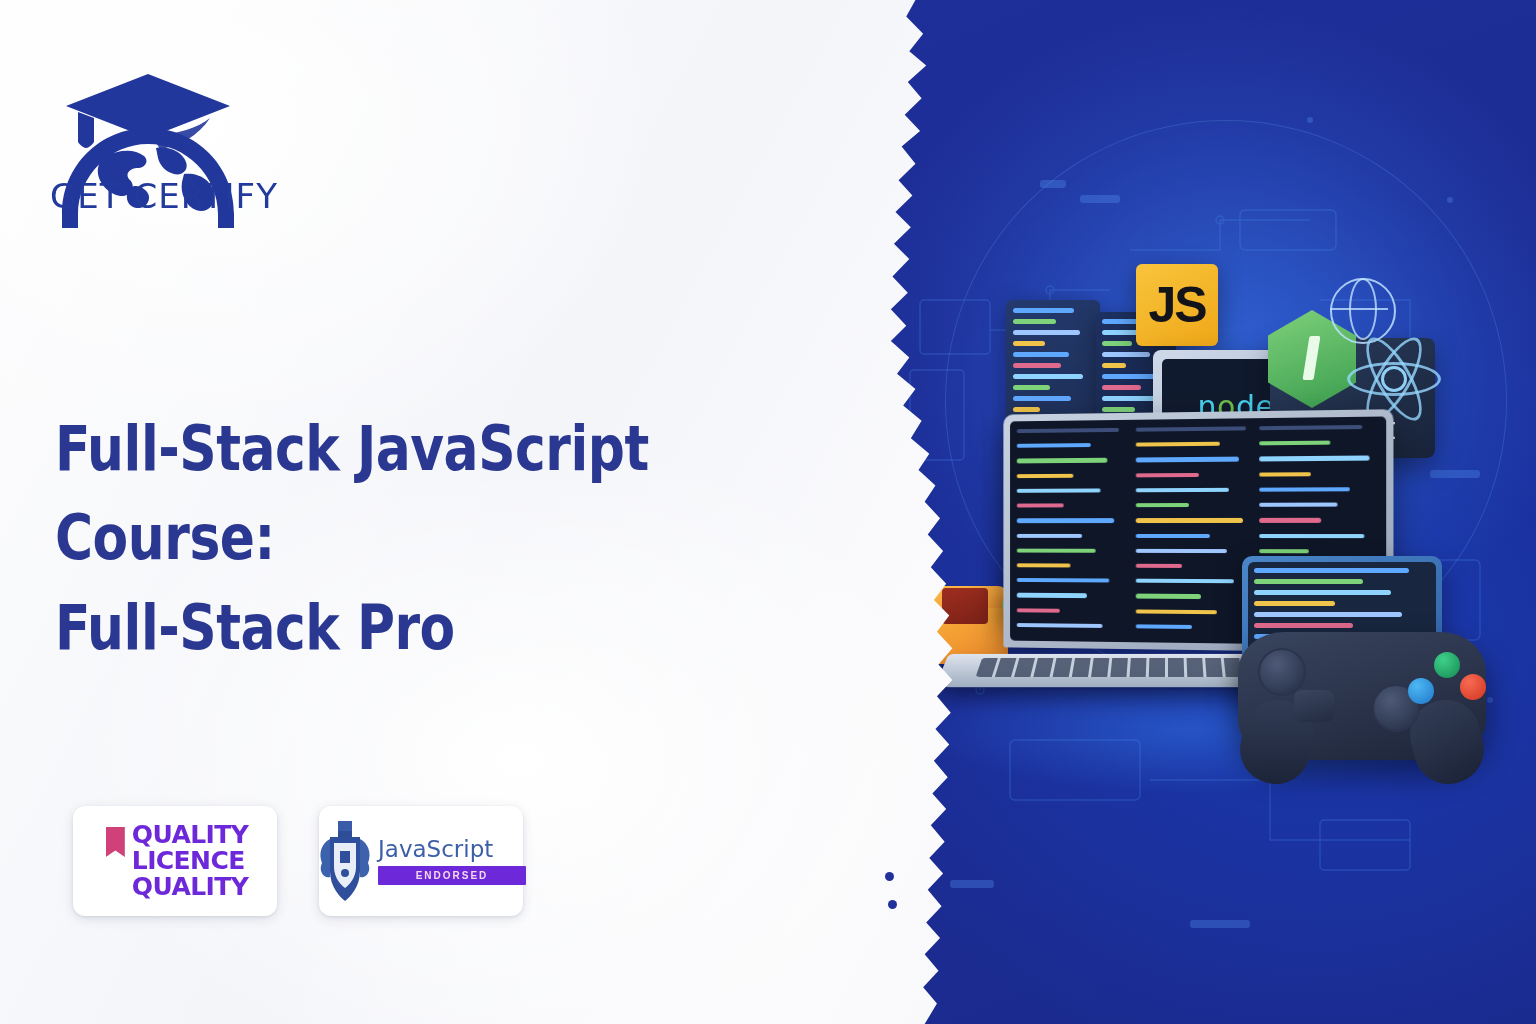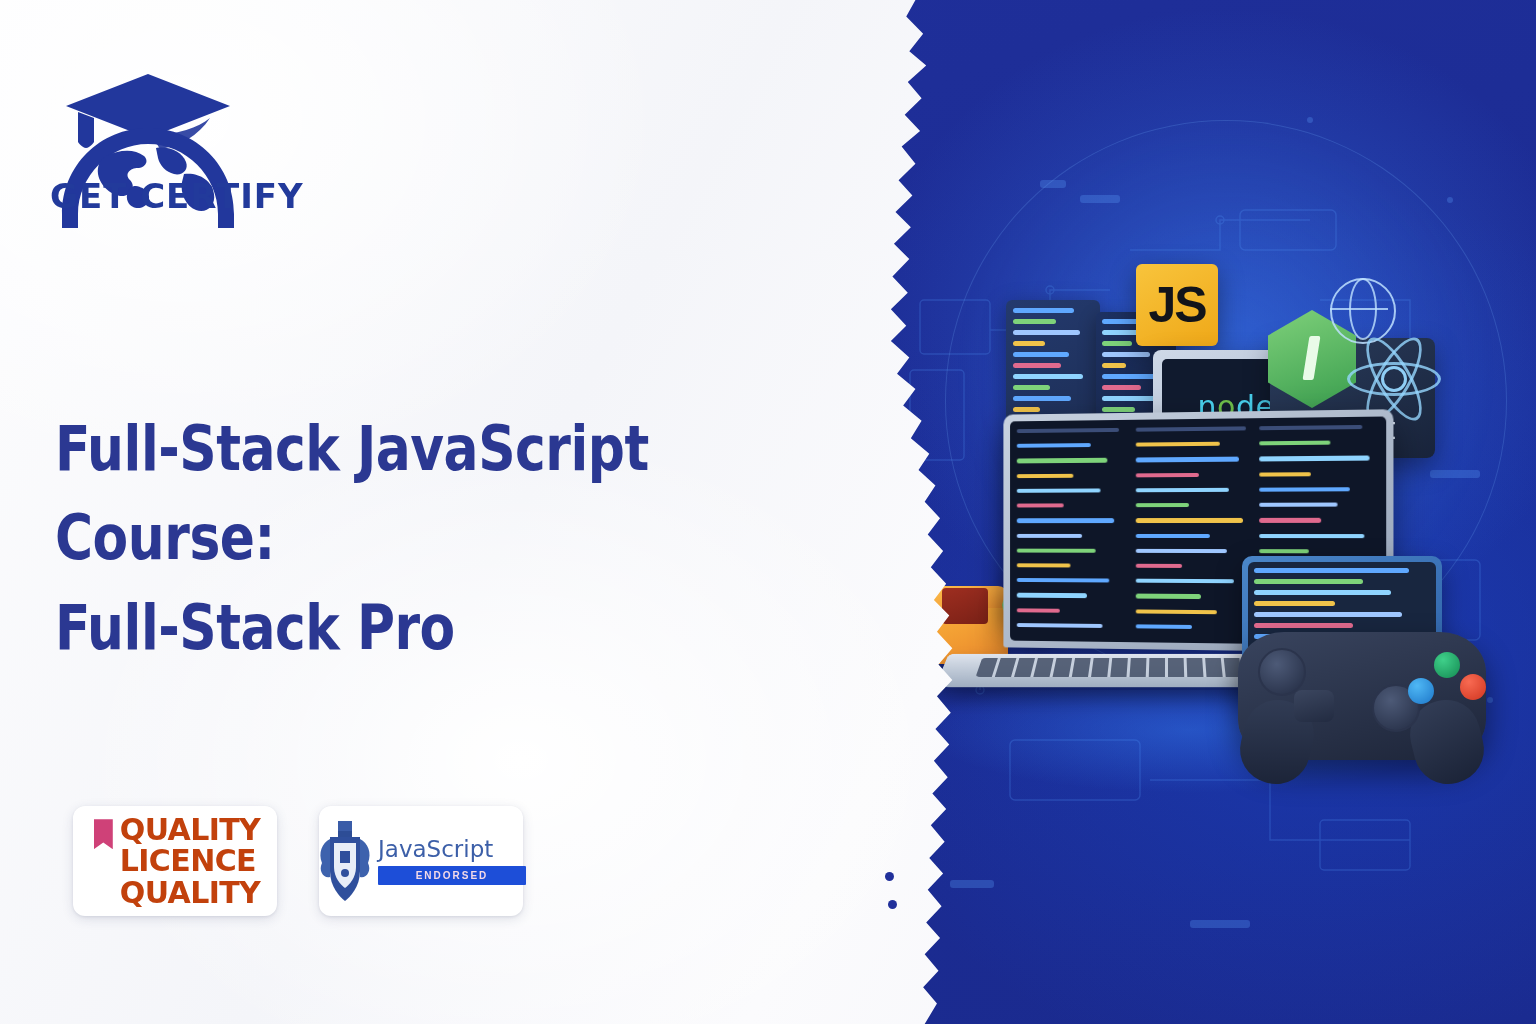--- a/index.html
+++ b/index.html
@@ -57,21 +57,21 @@
       61.3% 88.5%, 60.3% 90.1%, 61.2% 91.6%, 60.2% 93.2%, 61.1% 94.8%,
       60.1% 96.4%, 61.0% 98.0%, 60.2% 100%,
       0% 100%);
     filter:drop-shadow(6px 0 14px rgba(0,0,0,.18));
   }
 
   
   .logo{position:absolute;left:48px;top:56px;width:200px;height:172px;}
   .logo-text{
     position:absolute;left:50px;top:176px;
-    font-size:34px;font-weight:700;letter-spacing:1px;color:#223a9b;
+    font-size:34px;font-weight:400;letter-spacing:1px;color:#223a9b;
     font-family:"DejaVu Sans",sans-serif;
   }
 
   
   .title{
     position:absolute;left:55px;top:404px;width:860px;
     color:#2b3892;font-weight:700;font-size:62px;line-height:1.44;
     letter-spacing:-.5px;
     font-family:"DejaVu Sans Condensed","Liberation Sans Narrow","Liberation Sans",sans-serif;
     transform:scaleX(.93);transform-origin:left top;
@@ -83,30 +83,30 @@
   .badge{
     width:204px;height:110px;background:#fff;border-radius:12px;
     box-shadow:0 3px 12px rgba(40,50,90,.13),0 1px 3px rgba(40,50,90,.10);
     display:flex;align-items:center;justify-content:center;position:relative;
   }
   
   .qls{display:flex;align-items:flex-start;gap:7px;padding-left:4px;}
   .qls-flag{width:19px;height:30px;background:#cf4178;margin-top:5px;
     -webkit-clip-path:polygon(0 0,100% 0,100% 100%,50% 78%,0 100%);
     clip-path:polygon(0 0,100% 0,100% 100%,50% 78%,0 100%);}
-  .qls-txt{font-weight:800;font-size:30px;line-height:1.04;color:#c2410c;
+  .qls-txt{font-weight:800;font-size:25px;line-height:1.04;color:#6d28d9;
     letter-spacing:-.6px;font-family:"DejaVu Sans",sans-serif;}
   
   .ioh{display:flex;align-items:center;gap:6px;padding:0 6px;}
   .ioh-right{display:flex;flex-direction:column;align-items:flex-start;}
   .ioh-1{font-size:23px;color:#3c5fa8;line-height:1;font-family:"DejaVu Sans",sans-serif;}
   .ioh-2{font-size:25px;font-weight:800;color:#10499a;line-height:1.08;letter-spacing:-.5px;
     font-family:"DejaVu Sans",sans-serif;}
   .ioh-2 em{font-size:14px;font-weight:400;font-style:normal;color:#4a6db3;}
-  .ioh-band{margin-top:5px;width:148px;height:19px;background:#1d4ed8;border-radius:1px;
+  .ioh-band{margin-top:5px;width:148px;height:19px;background:#6d28d9;border-radius:1px;
     display:flex;align-items:center;justify-content:center;
     color:#f4dae8;font-size:10px;font-weight:700;letter-spacing:2px;filter:blur(.4px);}
   
   .cpd{display:flex;flex-direction:column;align-items:center;}
   .cpd-1{font-size:38px;font-weight:800;color:#5b2d8e;line-height:.92;letter-spacing:-1px;
     font-family:"DejaVu Sans",sans-serif;position:relative;}
   .cpd-1 .d{color:#8f7ab8;}
   .cpd-2{font-size:26px;font-weight:800;color:#2d2a3e;line-height:1;letter-spacing:-.4px;
     font-family:"DejaVu Sans",sans-serif;margin-top:1px;}
   .cpd-3{font-size:10.5px;color:#4a4a66;line-height:1.12;text-align:center;margin-top:3px;

